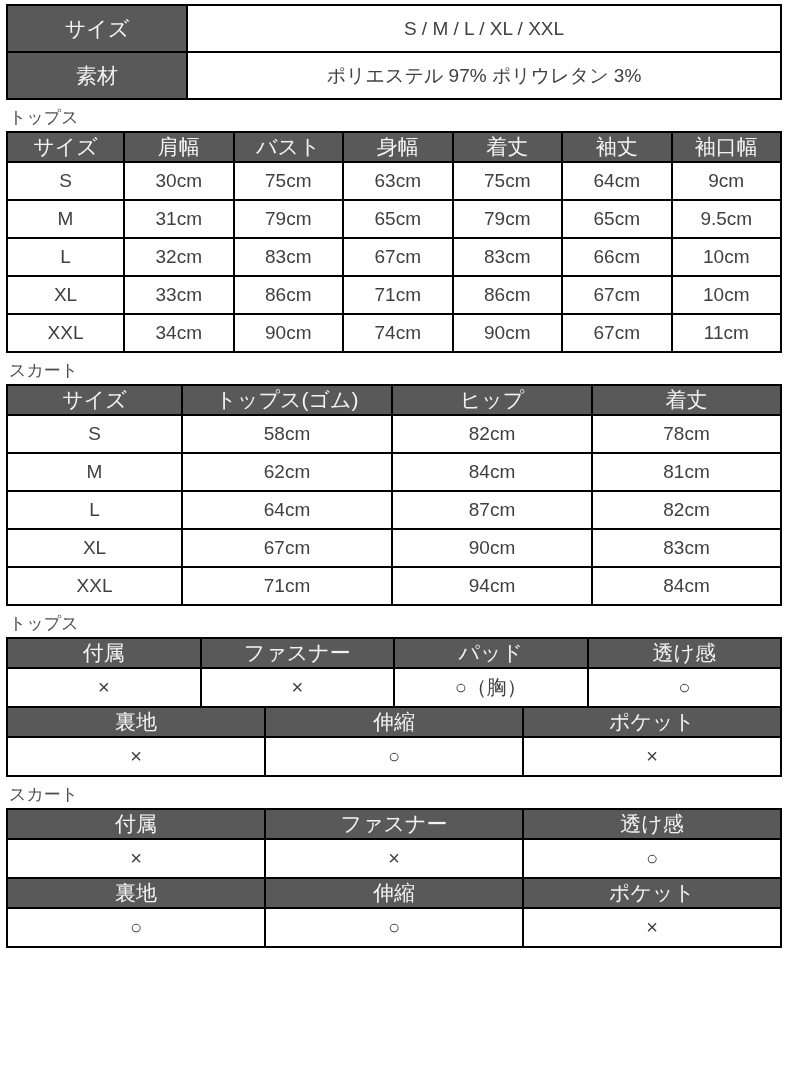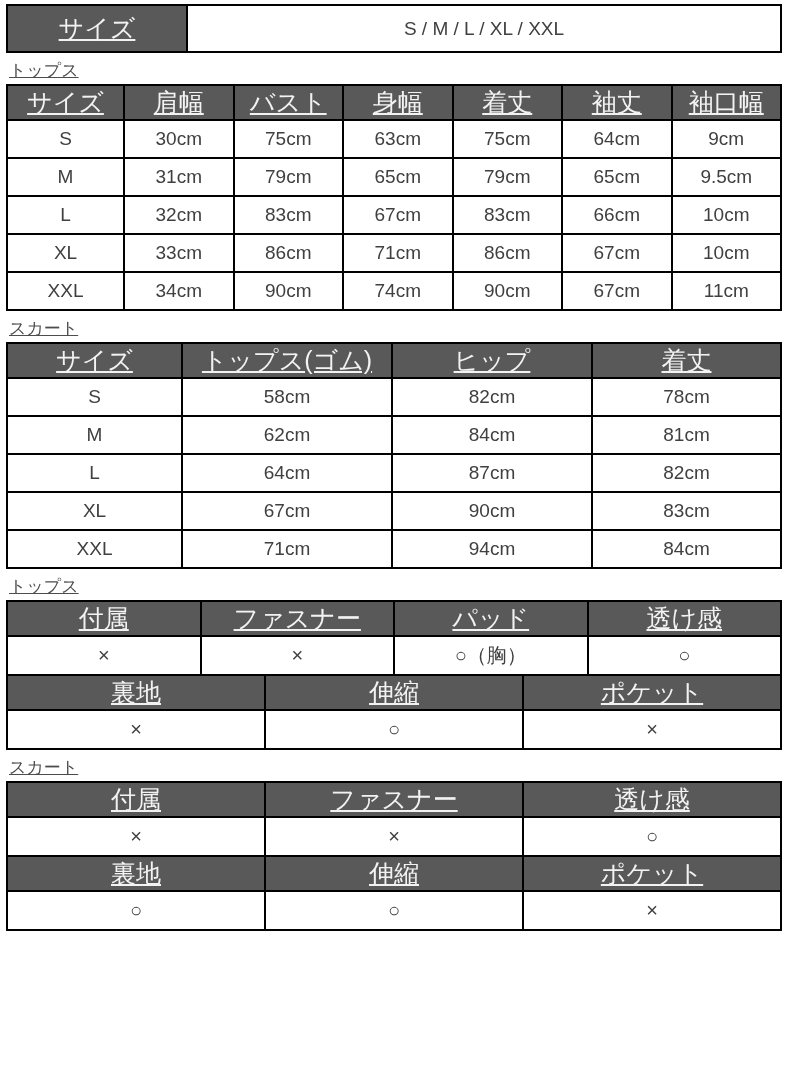--- a/index.html
+++ b/index.html
@@ -24,22 +24,21 @@
     text-align: center;
     vertical-align: middle;
     padding: 0 2px;
     overflow: hidden;
     white-space: nowrap;
   }
   th {
     background: #595959;
     color: #f2f2f2;
     font-weight: normal;
-    font-size: 25px;
-    text-decoration: underline;
+    font-size: 21px;
   }
   td {
     background: #ffffff;
     color: #404040;
     font-size: 19px;
   }
   
   .summary th { height: 45px; }
   .summary td { height: 45px; border-radius: 17px; }
   
@@ -47,37 +46,40 @@
   .spec td { height: 36px; }
   
   .detail th { height: 27px; }
   .detail td { height: 37px; font-size: 20px; }
   .detail.stacked { margin-top: -2px; }
   .section-label {
     font-size: 17px;
     color: #4d4d4d;
     margin: 8px 0 3px 3px;
     line-height: 20px;
-    text-decoration: underline;
   }
 </style>
 </head>
 <body>
 
 <div class="page">
 
   <table class="summary">
     <colgroup>
         <col style="width:180px">
         <col>
       </colgroup>
     <tbody>
         <tr>
       <th>サイズ</th>
       <td>S / M / L / XL / XXL</td>
+    </tr>
+    <tr>
+      <th>素材</th>
+      <td>ポリエステル 97% ポリウレタン 3%</td>
     </tr>
   </tbody>
     </table>
 
   <div class="section-label">トップス</div>
   <table class="spec">
     <colgroup>
         <col style="width:117px">
         <col>
         <col>

